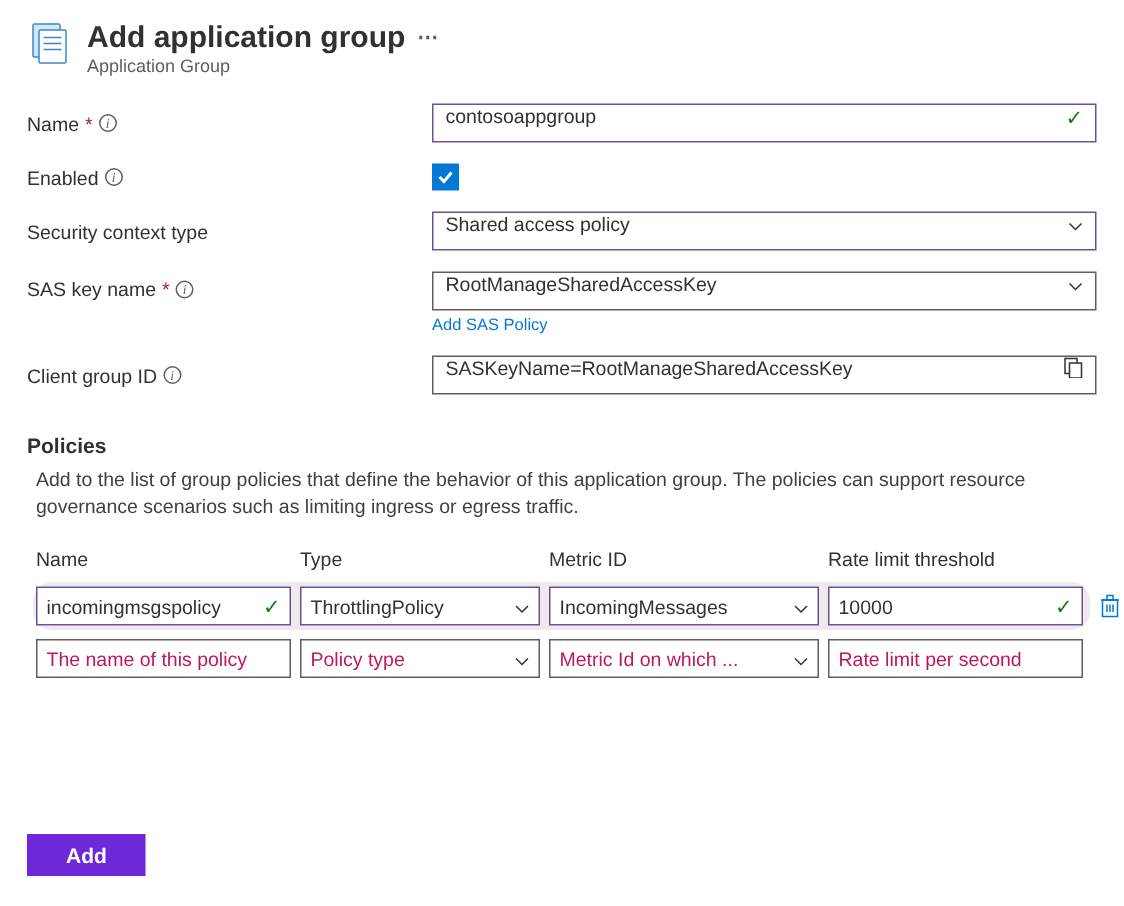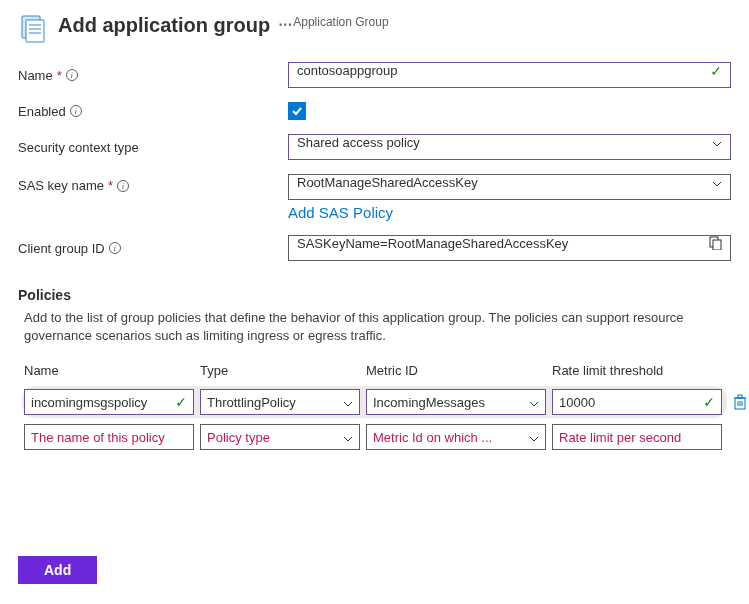--- a/index.html
+++ b/index.html
@@ -7,21 +7,21 @@
     margin: 0;
     padding: 14px 18px;
     font-family: "Segoe UI", Arial, sans-serif;
     font-size: 13px;
     color: #323130;
     width: 749px;
     background: #fff;
   }
   .header { display: flex; align-items: flex-start; gap: 10px; margin-bottom: 18px; }
   .header-icon svg { display: block; }
-  .title-block { display: flex; flex-direction: row; justify-content: center; }
+  .title-block { display: flex; flex-direction: column; justify-content: center; }
   .title { font-size: 20px; font-weight: 600; line-height: 1.1; display: flex; align-items: center; gap: 8px; }
   .subtitle { font-size: 12px; color: #605e5c; margin-top: 1px; }
   .more-dots { color: #605e5c; font-size: 14px; letter-spacing: 1px; cursor: pointer; }
 
   .form-section { display: flex; flex-direction: column; gap: 14px; margin-bottom: 26px; }
   .form-row { display: flex; align-items: center; }
   .form-label {
     width: 270px;
     display: flex;
     align-items: center;
@@ -52,21 +52,21 @@
     font-size: 13px;
     font-family: inherit;
     background: #fff;
     display: flex;
     align-items: flex-start;
     justify-content: space-between;
   }
   .input.validated, .select.validated { border-color: #6c4f9c; }
   .check-icon { color: #107c10; font-size: 14px; }
   .chevron { color: #323130; }
-  .link { color: #0078d4; font-size: 15px; cursor: pointer; display: inline-block; margin-top: 4px; }
+  .link { color: #0078d4; font-size: 11px; cursor: pointer; display: inline-block; margin-top: 4px; }
   .readonly .copy-icon { color: #323130; cursor: pointer; }
 
   .checkbox {
     width: 18px; height: 18px;
     background: #0078d4;
     display: flex; align-items: center; justify-content: center;
     cursor: pointer;
   }
   .checkbox svg { display: block; }
 

